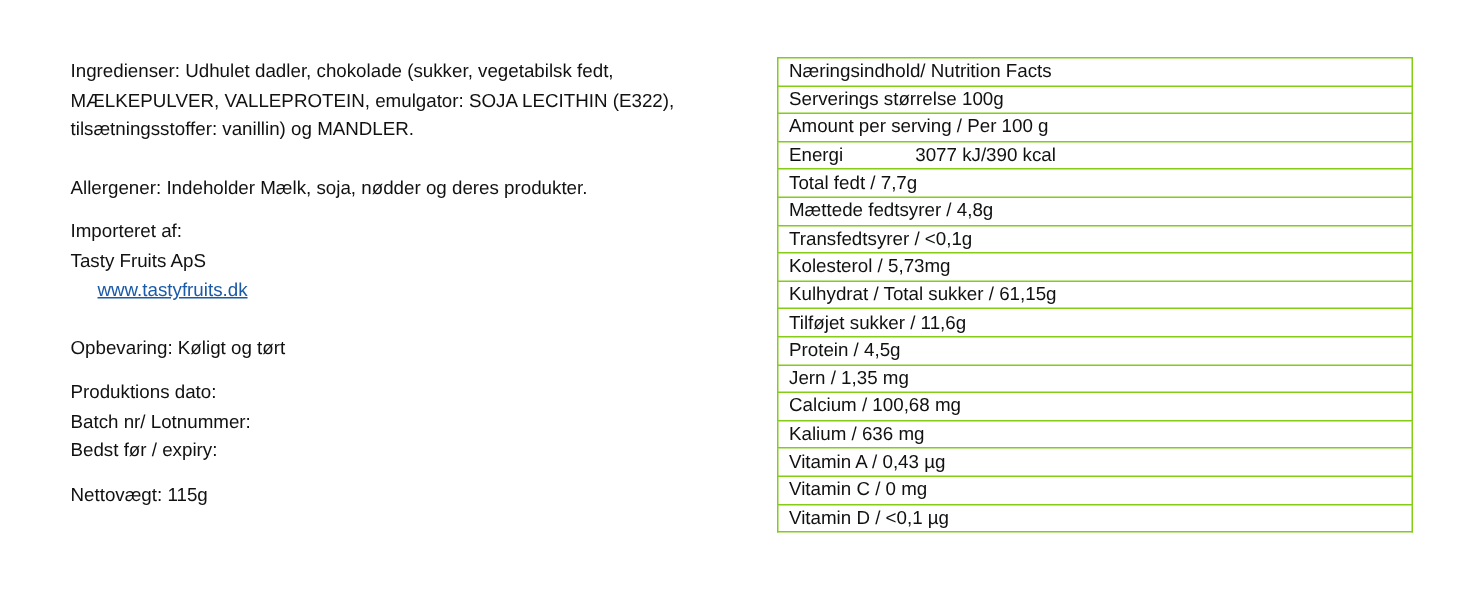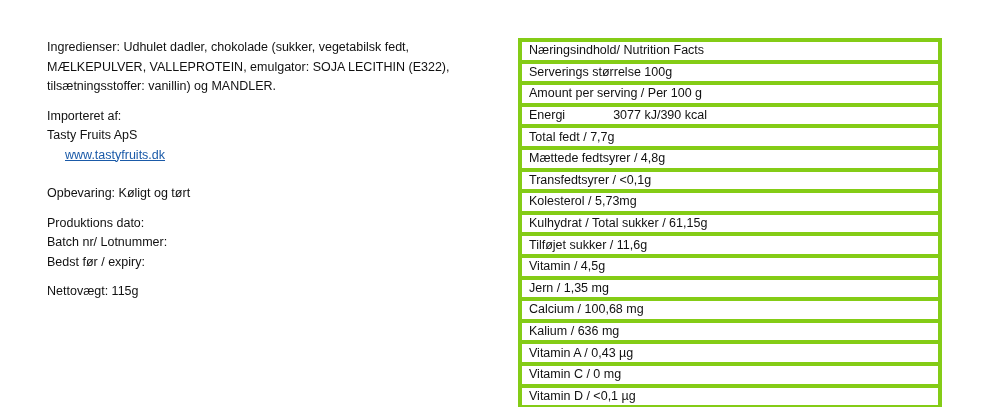--- a/index.html
+++ b/index.html
@@ -36,41 +36,42 @@
     }
     .table {
       position: absolute;
       left: 518px;
       top: 38px;
       width: 424px;
       border-collapse: collapse;
       font-size: 12.5px;
     }
     .table td {
-      border: 4px solid #84cc16;
+      border: 1px solid #84cc16;
       height: 17.6px;
       padding: 0 0 0 7px;
       line-height: 17px;
       white-space: nowrap;
     }
     .energy-value {
       display: inline-block;
       margin-left: 48px;
     }
   </style>
 </head>
 <body>
 
 <div class="left">
   <p>
     <span>Ingredienser:</span><span> Udhulet dadler, chokolade (sukker, vegetabilsk fedt,</span><br>
     <span class="b">MÆLKEPULVER</span><span>, </span><span class="b">VALLEPROTEIN</span><span>, emulgator: </span><span class="b">SOJA LECITHIN (E322),</span><br>
     <span>tilsætningsstoffer: vanillin) og </span><span class="b">MANDLER</span><span>.</span>
   </p>
 
+  <p class="b gap-lg">Allergener: Indeholder Mælk, soja, nødder og deres produkter.</p>
 
   <p class="gap-md">Importeret af:</p>
   <p>Tasty Fruits ApS</p>
   <p><a class="link">www.tastyfruits.dk</a></p>
 
   <p class="gap-lg">Opbevaring: Køligt og tørt</p>
 
   <p class="gap-md">Produktions dato:</p>
   <p>Batch nr/ Lotnummer:</p>
   <p>Bedst før / expiry:</p>
@@ -104,21 +105,21 @@
     <tr>
         <td>Kolesterol / 5,73mg</td>
       </tr>
     <tr>
         <td>Kulhydrat / Total sukker / 61,15g</td>
       </tr>
     <tr>
         <td>Tilføjet sukker / 11,6g</td>
       </tr>
     <tr>
-        <td>Vitamin / 4,5g</td>
+        <td>Protein / 4,5g</td>
       </tr>
     <tr>
         <td>Jern / 1,35 mg</td>
       </tr>
     <tr>
         <td>Calcium / 100,68 mg</td>
       </tr>
     <tr>
         <td>Kalium / 636 mg</td>
       </tr>

